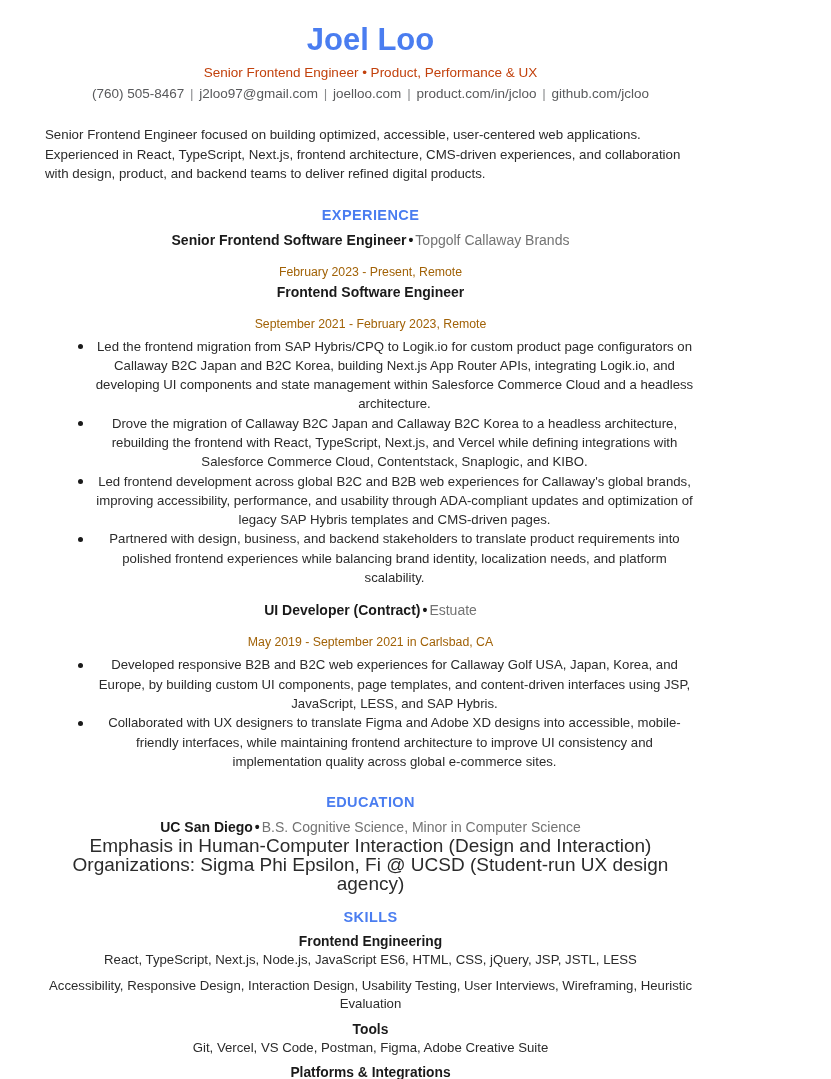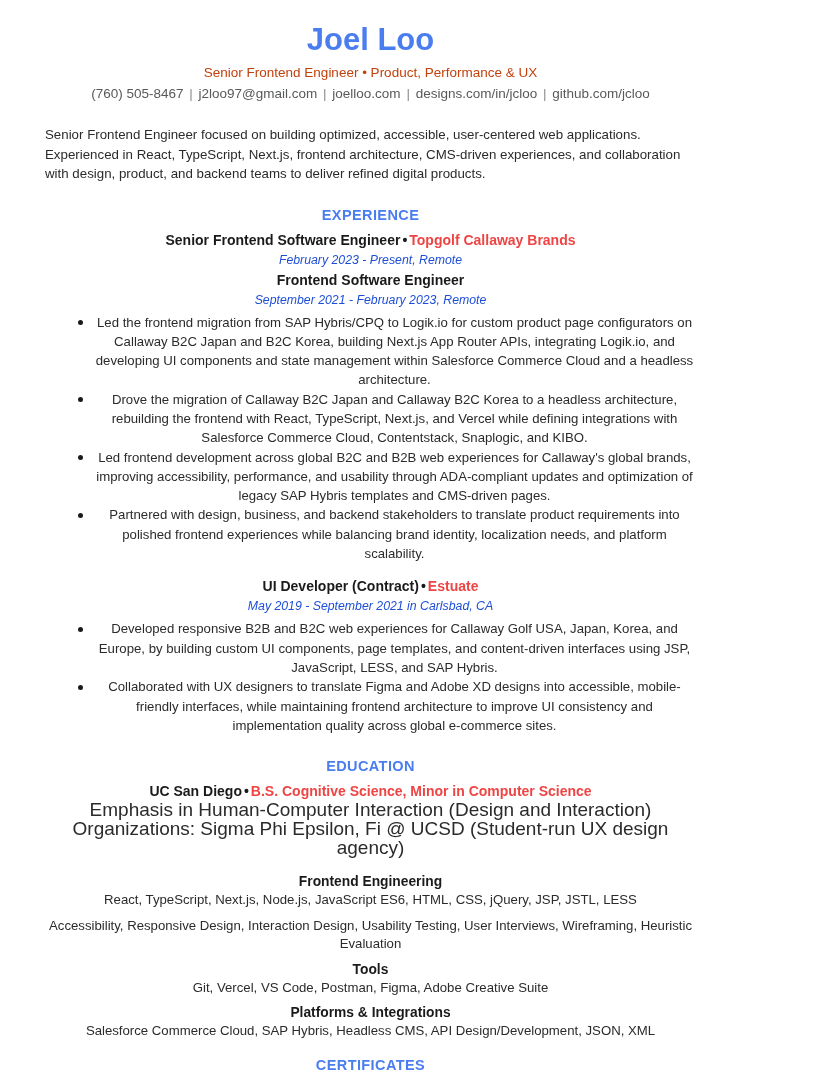--- a/index.html
+++ b/index.html
@@ -85,29 +85,28 @@
     margin-top: 0;
   }
   .entry-title .role {
     font-weight: bold;
   }
   .entry-title .dot {
     font-weight: bold;
     padding: 0 2px;
   }
   .entry-title .org {
-    font-weight: bold;
-    color: #ef4444;
+    font-weight: normal;
+    color: #737373;
   }
   .entry-meta {
     font-size: 12.3px;
     line-height: 17px;
-    color: #1d4ed8;
-    margin-top: 3px;
-    font-style: italic;
+    color: #a16207;
+    margin-top: 15px;
   }
   .entry-sub {
     font-size: 19px;
     line-height: 19px;
     color: #2b2b2b;
   }
   .entry-block + .entry-block {
     margin-top: 14px;
   }
   .stacked-role {
@@ -192,21 +191,21 @@
   <div class="resume-header">
     <div class="candidate-name">Joel Loo</div>
     <div class="headline">Senior Frontend Engineer • Product, Performance &amp; UX</div>
     <div class="contact-line">
       <span>(760) 505-8467</span>
       <span class="contact-sep">|</span>
       <span>j2loo97@gmail.com</span>
       <span class="contact-sep">|</span>
       <span>joelloo.com</span>
       <span class="contact-sep">|</span>
-      <span>designs.com/in/jcloo</span>
+      <span>product.com/in/jcloo</span>
       <span class="contact-sep">|</span>
       <span>github.com/jcloo</span>
     </div>
   </div>
 
   <div class="summary">Senior Frontend Engineer focused on building optimized, accessible, user-centered web applications. Experienced in React, TypeScript, Next.js, frontend architecture, CMS-driven experiences, and collaboration with design, product, and backend teams to deliver refined digital products.</div>
 
   <div class="section">
     <div class="section-title">EXPERIENCE</div>
 
@@ -245,20 +244,21 @@
   <div class="section">
     <div class="section-title">EDUCATION</div>
     <div class="entry-title">
       <span class="role">UC San Diego</span><span class="dot">•</span><span class="org">B.S. Cognitive Science, Minor in Computer Science</span>
     </div>
     <div class="entry-sub">Emphasis in Human-Computer Interaction (Design and Interaction)</div>
     <div class="entry-sub">Organizations: Sigma Phi Epsilon, Fi @ UCSD (Student-run UX design agency)</div>
   </div>
 
   <div class="section tight">
+    <div class="section-title">SKILLS</div>
 
     <div class="skill-group">
       <div class="skill-name">Frontend Engineering</div>
       <div class="skill-items">React, TypeScript, Next.js, Node.js, JavaScript ES6, HTML, CSS, jQuery, JSP, JSTL, LESS</div>
     </div>
     <div class="skill-group">
       <div class="skill-items">Accessibility, Responsive Design, Interaction Design, Usability Testing, User Interviews, Wireframing, Heuristic Evaluation</div>
     </div>
     <div class="skill-group">
       <div class="skill-name">Tools</div>

